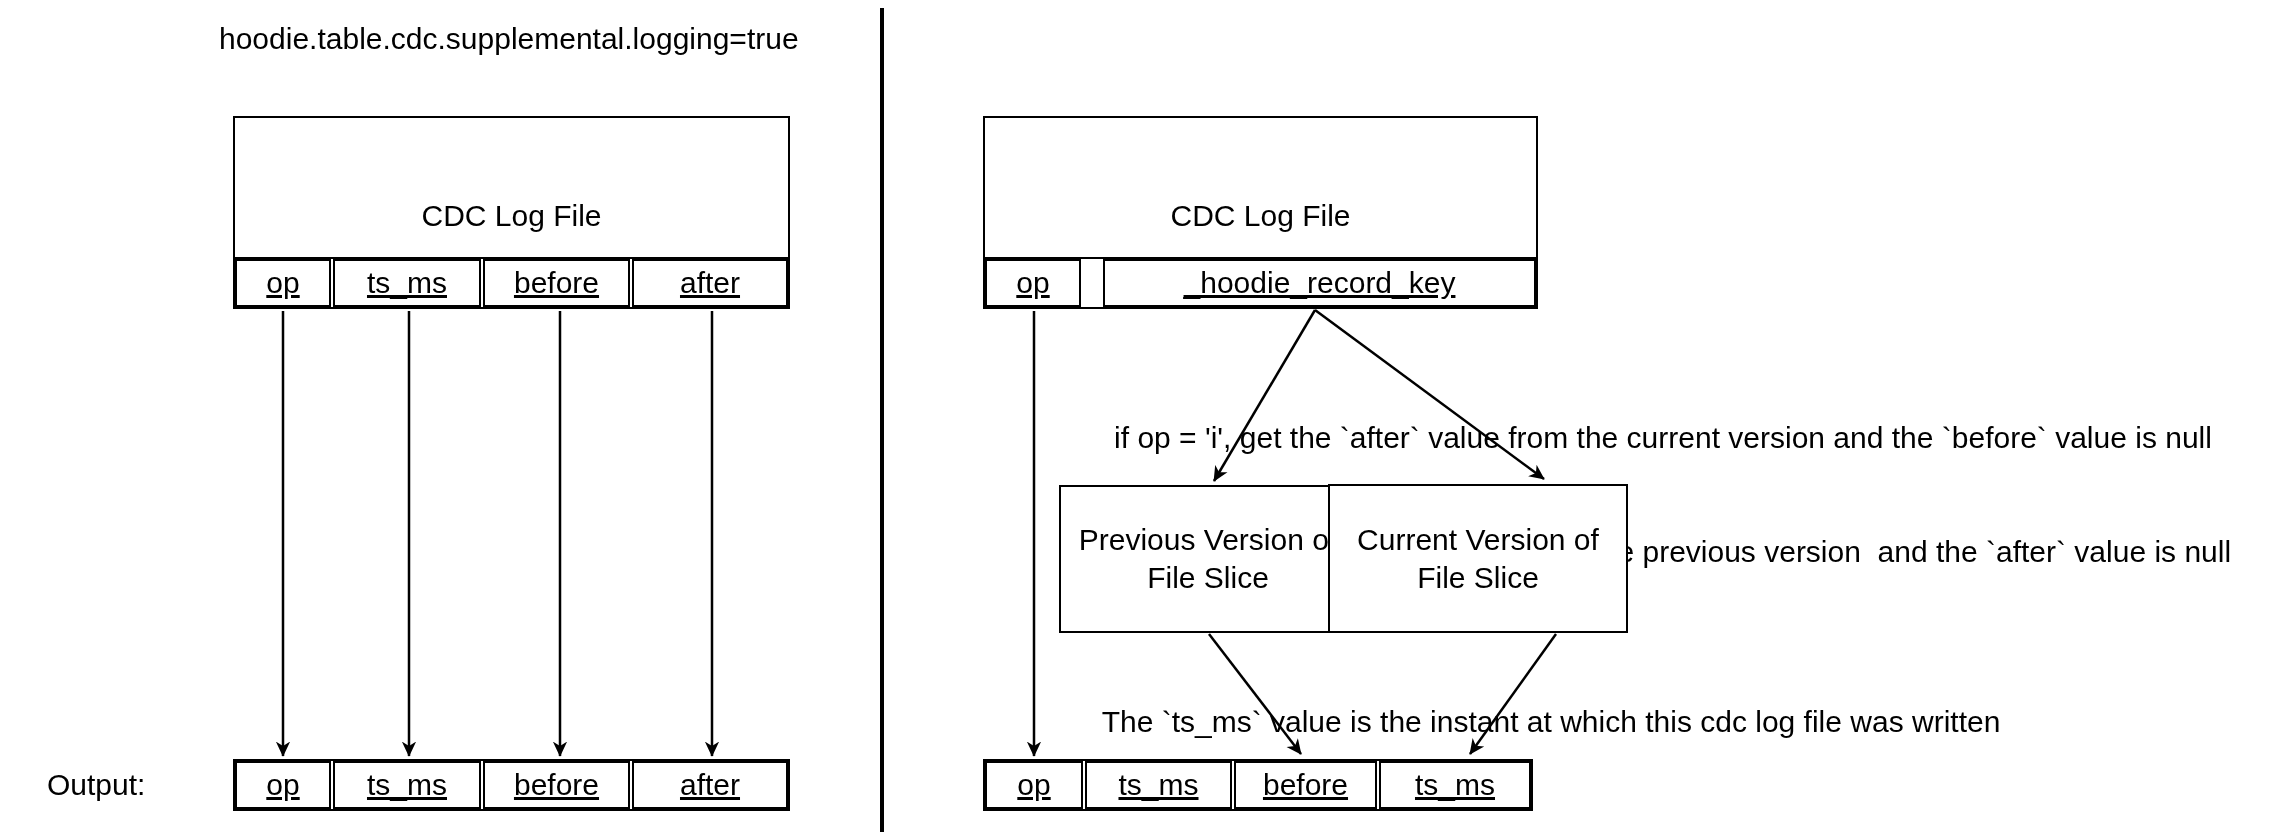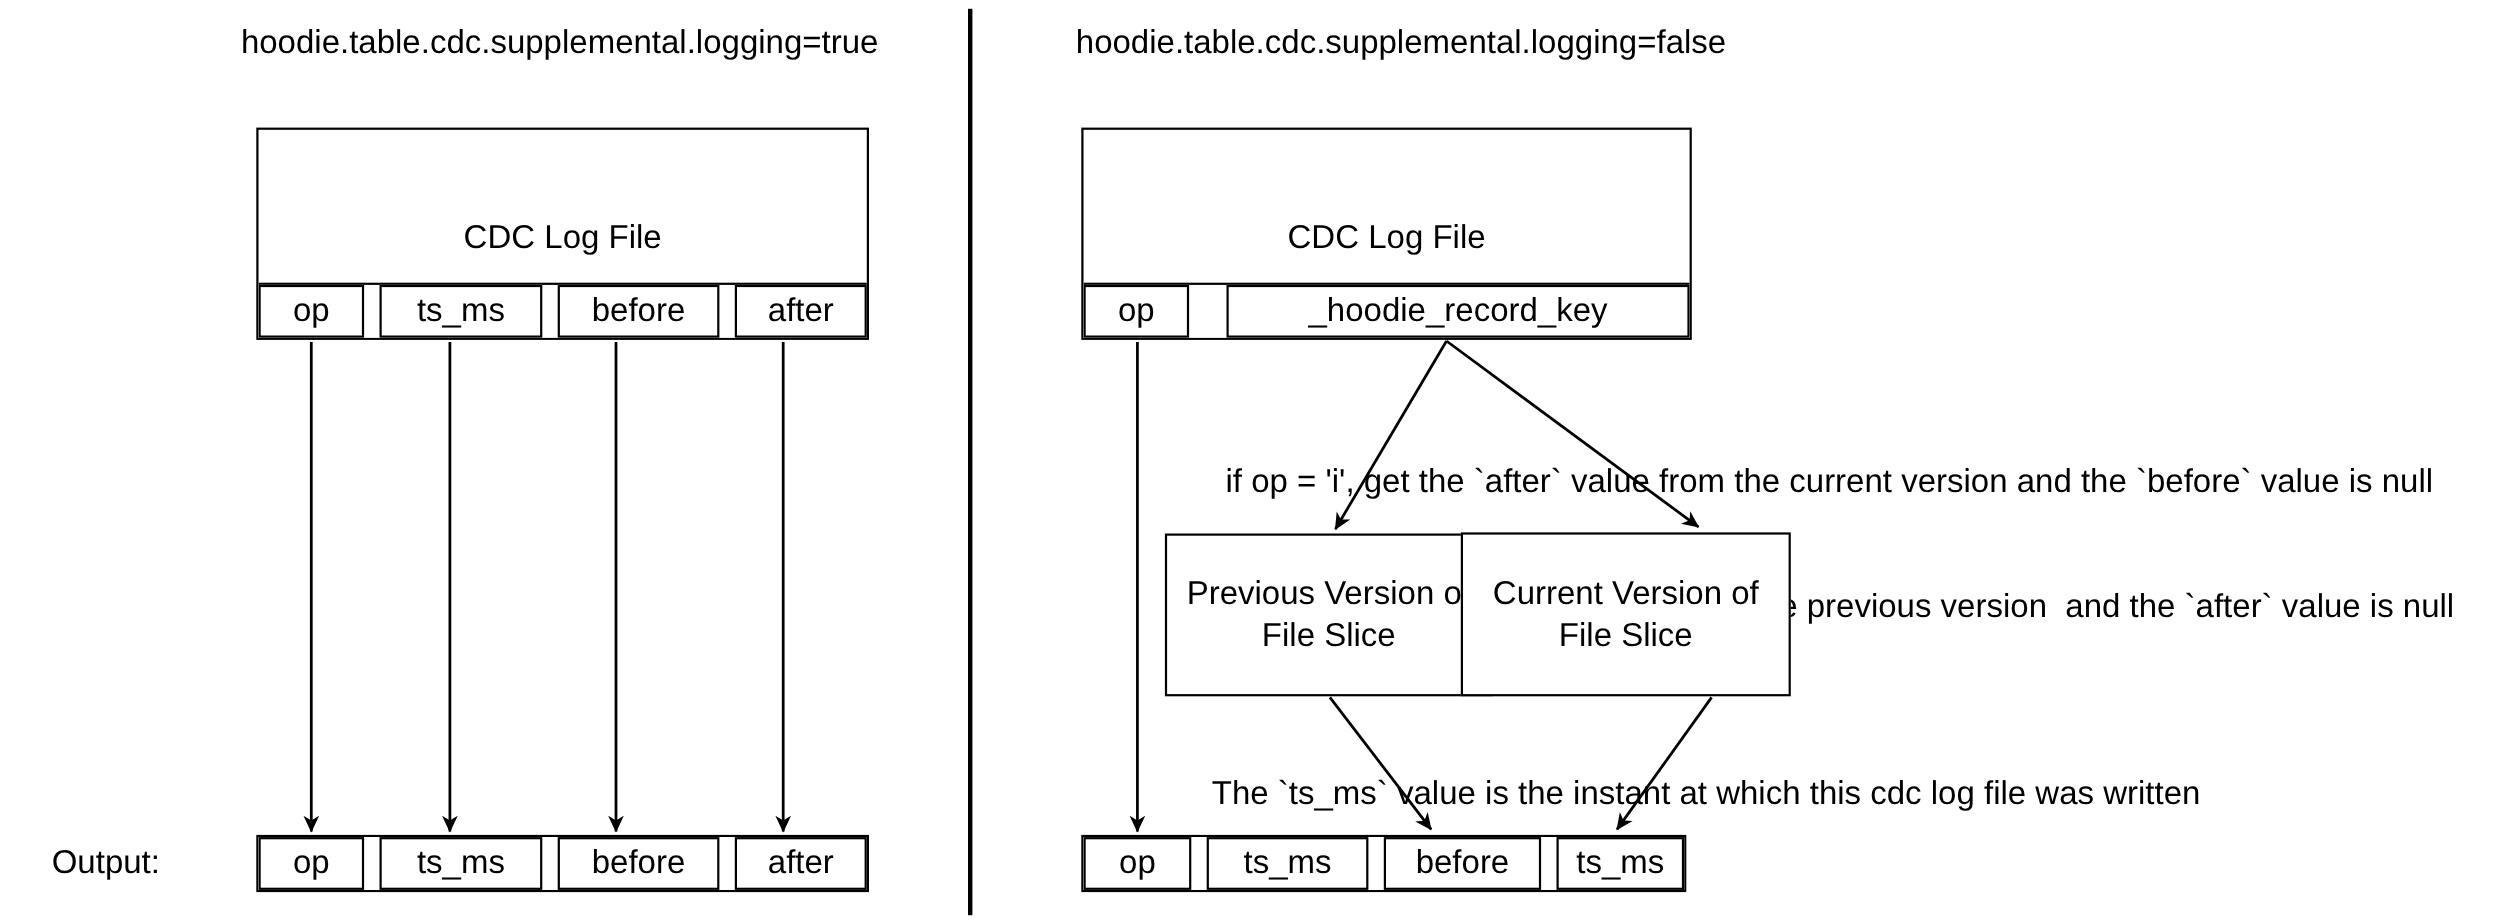--- a/index.html
+++ b/index.html
@@ -7,21 +7,21 @@
   body { background:var(--bg); }
   .canvas {
     position:relative; width:2278px; height:836px; background:var(--bg);
     font-family:"Liberation Sans", sans-serif; color:var(--stroke);
     font-size:30px; overflow:hidden;border-radius:10px;
   }
   .abs { position:absolute; }
   .title-text { white-space:nowrap; }
   .outer-box { position:absolute; border:2px solid var(--stroke); background:var(--bg); display:flex; flex-direction:column; }
   .box-title { flex:1; display:flex; align-items:center; justify-content:center; padding-top:56px; }
-  .cells { display:flex; gap:14px; background:var(--bg); }
+  .cells { display:flex; gap:2px; background:var(--bg);text-decoration:underline; }
   .hdr-cells { border-top:2px solid var(--stroke); height:50px; }
   .cell { border:2px solid var(--stroke); display:flex; align-items:center; justify-content:center; background:var(--bg); height:100%; }
   .out-row { position:absolute; border:2px solid var(--stroke); background:var(--bg); }
   .out-row .cells { height:100%; }
   .rules { text-align:center; line-height:38px; white-space:pre-wrap; }
   .node-box { position:absolute; border:2px solid var(--stroke); background:var(--bg); display:flex; align-items:center; justify-content:center; text-align:center; white-space:pre-line; line-height:38px; }
   .note { text-align:center; white-space:nowrap; }
   .vdivider { position:absolute; background:var(--stroke); }
   svg.overlay { position:absolute; left:0; top:0; pointer-events:none; }
 </style>
@@ -48,21 +48,20 @@
 
   <div class="out-row" style="left:233px; top:759px; width:557px; height:52px;">
     <div class="cells">
       <div class="cell" style="width:96px;">op</div>
       <div class="cell" style="width:148px;">ts_ms</div>
       <div class="cell" style="width:147px;">before</div>
       <div class="cell" style="flex:1;">after</div>
     </div>
   </div>
 
-  <div class="abs title-text" style="left:978px; top:22px;">hoodie.table.cdc.supplemental.logging=false</div>
 
   <div class="outer-box" style="left:983px; top:116px; width:555px; height:193px;">
     <div class="box-title">CDC Log File</div>
     <div class="cells hdr-cells">
       <div class="cell" style="width:96px;">op</div>
       <div class="cell" style="flex:1;margin-left:20px;">_hoodie_record_key</div>
     </div>
   </div>
 
   <div class="abs rules" style="left:1048px; top:343px; width:1230px;">

